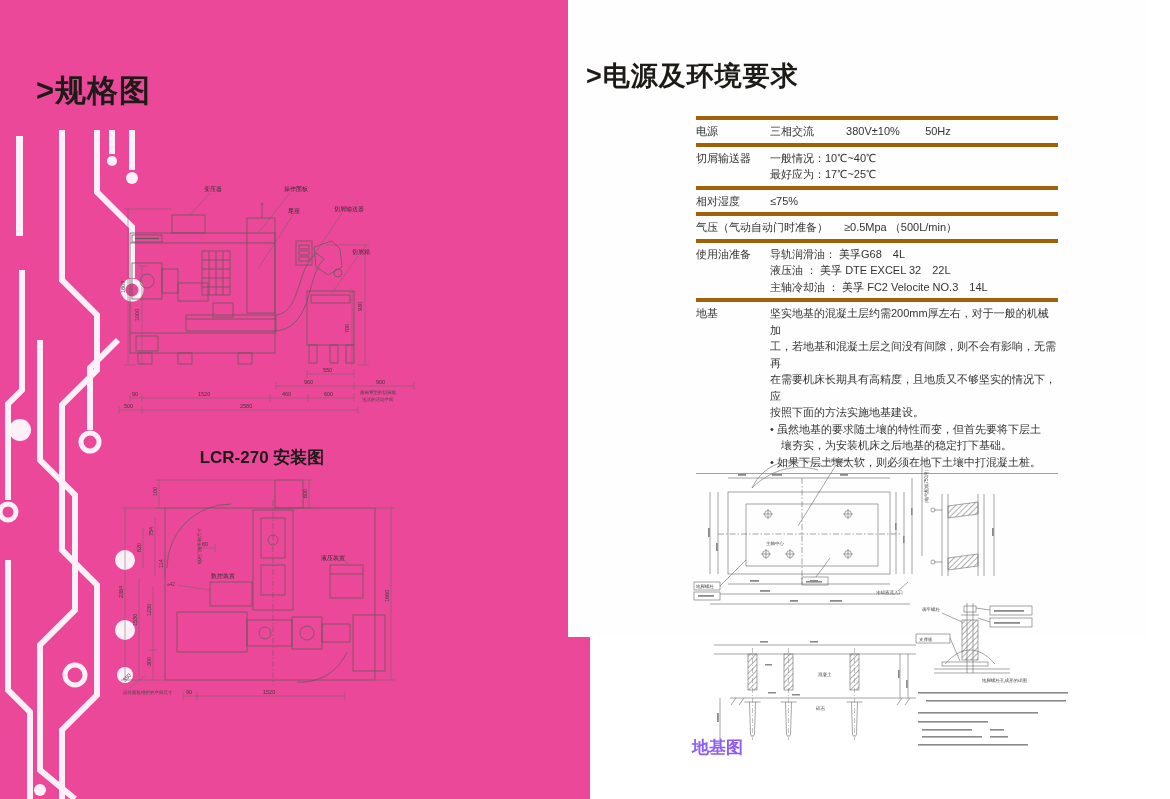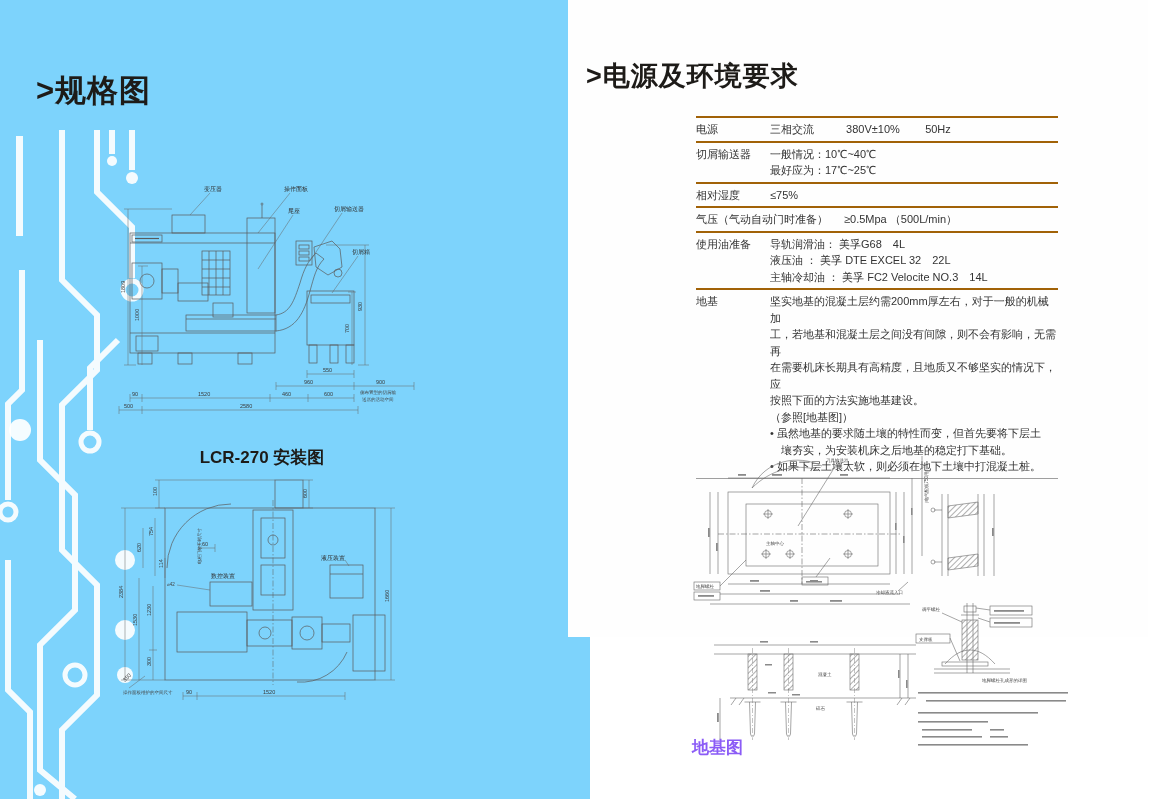--- a/index.html
+++ b/index.html
@@ -1,30 +1,30 @@
 <!DOCTYPE html>
 <html><head>
 <meta charset="utf-8">
 <style>
   html,body{margin:0;padding:0;}
   .sheet{position:relative;width:1170px;height:799px;background:#ffffff;overflow:hidden;
          font-family:"Liberation Sans",sans-serif;}
-  .page-left{position:absolute;left:0;top:0;width:590px;height:799px;background:#7dd3fc;}
+  .page-left{position:absolute;left:0;top:0;width:590px;height:799px;background:#ec4899;}
   .page-right{position:absolute;left:568px;top:0;width:580px;height:637px;background:#fefefe;}
   .sec-title{position:absolute;font-weight:bold;color:#1d1b18;letter-spacing:1px;white-space:nowrap;}
   .left-title{left:36px;top:70px;font-size:31px;}
   .right-title{left:18px;top:58px;font-size:27px;}
   .fig-title{position:absolute;width:300px;text-align:center;font-weight:bold;font-size:17px;color:#1d1b18;}
   .fv-title{left:112px;top:122px;}
   .iv-title{left:112px;top:446px;}
   svg{position:absolute;}
   svg text{font-family:"Liberation Sans",sans-serif;fill:#333;}
   .spec-table{position:absolute;left:128px;top:116px;width:362px;font-size:11px;color:#333;
               border-bottom:1px solid #9f9f9f;}
-  .spec-row{display:flex;border-top:2px solid #a16207;padding:3px 0;line-height:16.5px;}
+  .spec-row{display:flex;border-top:4px solid #a16207;padding:3px 0;line-height:16.5px;}
   .spec-label{width:74px;flex:none;}
   .row-air .spec-label{width:148px;}
   .spec-content{flex:1;}
   .col-a{display:inline-block;width:73px;}
   .col-b{display:inline-block;width:76px;}
   .f-caption{position:absolute;left:124px;top:736px;font-weight:bold;font-size:17px;color:#8b5cf6;}
   .dim{font-size:5.5px;fill:#3a3a3a;}
   .callout{font-size:6px;fill:#2f2f2f;}
   .tiny{font-size:4.5px;fill:#444;}
 </style>
@@ -297,21 +297,20 @@
           <div>主轴冷却油 ： 美孚 FC2  Velocite NO.3　14L</div>
         </span>
       </div>
       <div class="spec-row">
         <span class="spec-label">地基</span>
         <span class="spec-content">
           <div>坚实地基的混凝土层约需200mm厚左右，对于一般的机械加</div>
           <div>工，若地基和混凝土层之间没有间隙，则不会有影响，无需再</div>
           <div>在需要机床长期具有高精度，且地质又不够坚实的情况下，应</div>
           <div>按照下面的方法实施地基建设。</div>
-          <div>（参照[地基图]）</div>
           <div>• 虽然地基的要求随土壤的特性而变，但首先要将下层土</div>
           <div>　壤夯实，为安装机床之后地基的稳定打下基础。</div>
           <div>• 如果下层土壤太软，则必须在地下土壤中打混凝土桩。</div>
         </span>
       </div>
     </div>
 
     <svg style="left:122px;top:448px;" width="460" height="300" viewBox="0 0 460 300">
       <defs>
         <pattern id="h1" width="4" height="4" patternTransform="rotate(45)" patternUnits="userSpaceOnUse">

